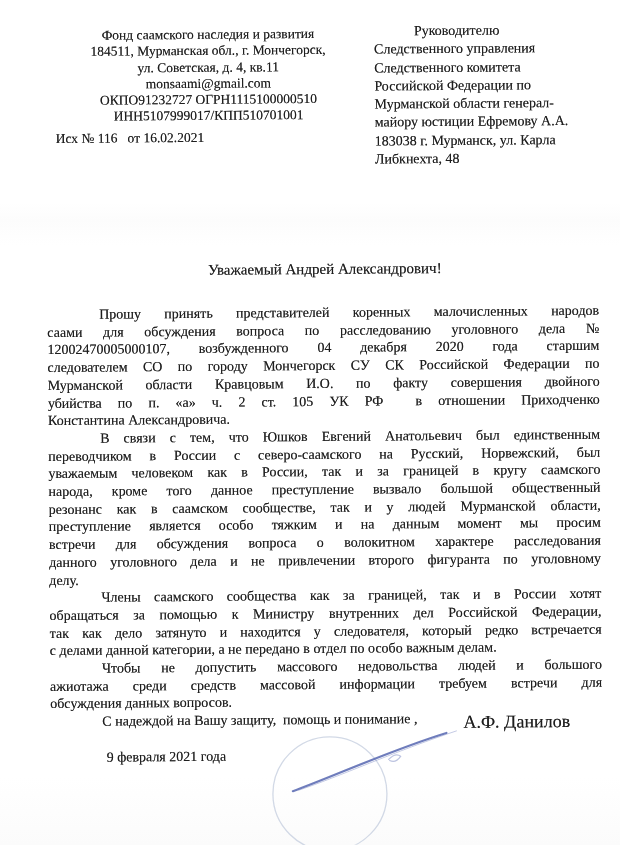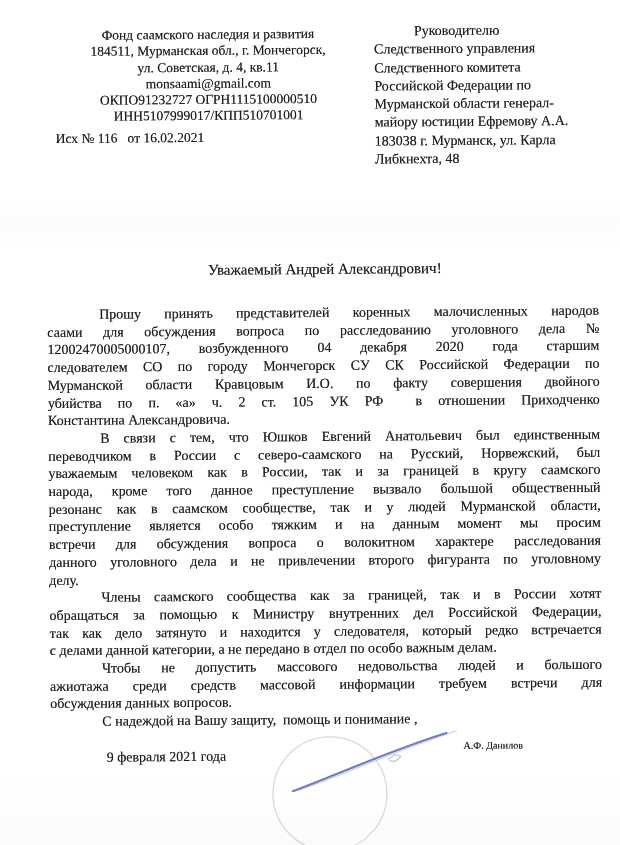--- a/index.html
+++ b/index.html
@@ -38,21 +38,21 @@
   
   .body{
     position:absolute;left:48px;top:304px;width:552px;
     font-size:14px;line-height:17.7px;
   }
   .jline{text-align:justify;text-align-last:justify;}
   .jline.pl{text-align-last:left;}
   .jline.ind{text-indent:52px;}
   
   .date{position:absolute;left:104px;top:748px;font-size:14px;}
-  .signer{position:absolute;left:461px;top:741px;font-size:10px;}
+  .signer{position:absolute;left:461px;top:713px;font-size:18px;}
   .sig{position:absolute;left:240px;top:688px;width:230px;height:157px;}
 </style>
 </head>
 <body>
 
 <div class="page">
   <div class="tilt">
 
     <header>
       <div class="sender">

